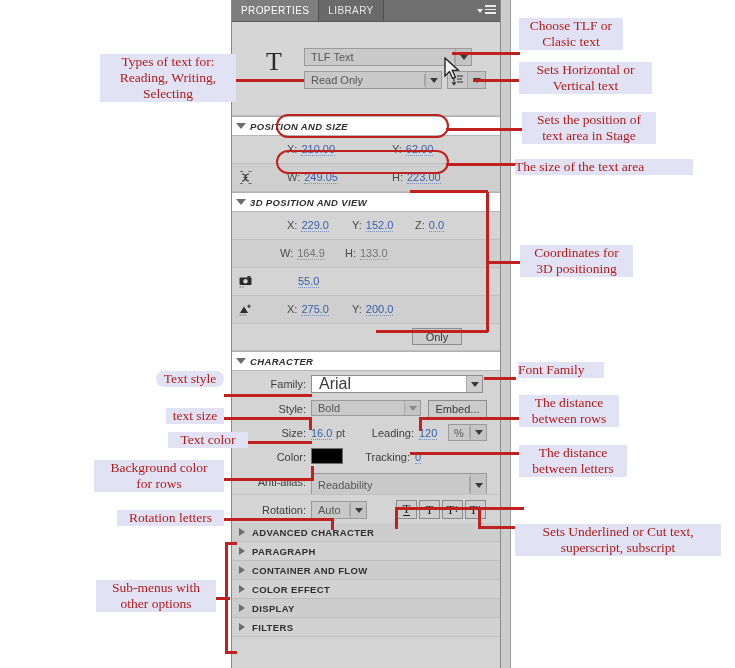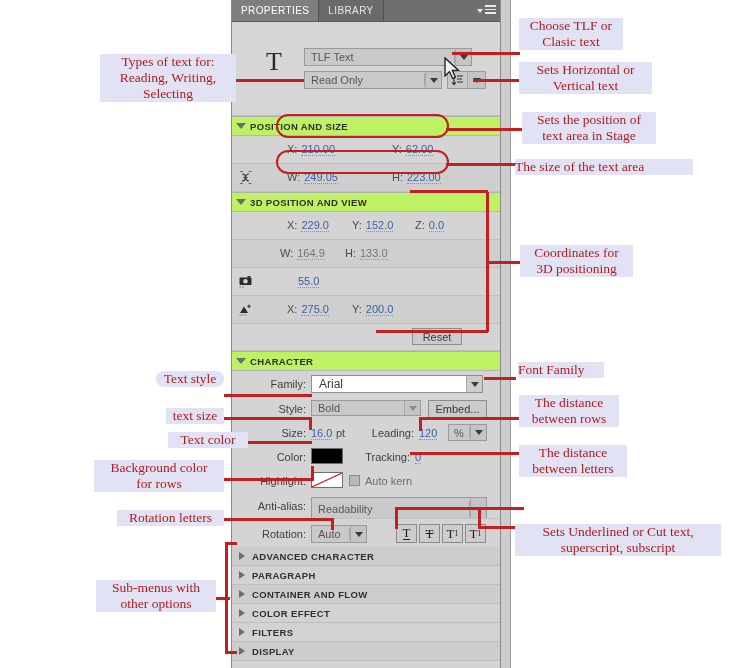--- a/index.html
+++ b/index.html
@@ -74,36 +74,37 @@
   }
   .combo .txt{padding-left:6px;flex:1;overflow:hidden;white-space:nowrap;color:#575757;}
   .combo .sep{width:1px;height:70%;background:#a5a5a5;}
   .combo .arw{
     width:15px;display:flex;align-items:center;justify-content:center;
     background:#c4c4c4;border-left:1px solid #a9a9a9;height:100%;
   }
   .caret{width:0;height:0;border-left:4px solid transparent;border-right:4px solid transparent;border-top:5px solid #3a3a3a;}
 
   .combo-white{background:#ffffff;border:1px solid #8f8f8f;}
-  .combo-white .txt{color:#3a3a3a;font-size:12px;padding-left:7px;}
+  .combo-white .txt{color:#3a3a3a;font-size:16px;padding-left:7px;}
   .combo-white .arw{background:#cdcdcd;}
 
   
   .dirbox{
     position:absolute;box-sizing:border-box;width:39px;height:18px;
     background:#c9c9c9;border:1px solid #9a9a9a;display:flex;align-items:center;
   }
   .dirbox .ic{width:20px;display:flex;align-items:center;justify-content:center;}
   .dirbox .arw2{width:17px;display:flex;align-items:center;justify-content:center;border-left:1px solid #a9a9a9;height:100%;background:#c4c4c4;}
 
   
   .sechdr{
-    height:18px;background:#bef264;border-top:1px solid #b0b0b0;border-bottom:1px solid #b6b6b6;
+    height:18px;background:#ffffff;border-top:1px solid #b0b0b0;border-bottom:1px solid #b6b6b6;
     display:flex;align-items:center;font-size:9.5px;font-weight:bold;color:#2f2f2f;
     letter-spacing:.35px;
+    font-style:italic;
   }
   .sechdr .tw{width:18px;display:flex;align-items:center;justify-content:center;}
   .tri-right{width:0;height:0;border-top:4.5px solid transparent;border-bottom:4.5px solid transparent;border-left:6px solid #6d6d6d;}
   .tri-down-o{width:0;height:0;border-left:5px solid transparent;border-right:5px solid transparent;border-top:6px solid #6d6d6d;}
 
   
   .row{
     position:relative;height:27px;background:#d4d4d4;
     border-bottom:1px solid #c0c0c0;
     font-size:11px;color:#4a4a4a;
@@ -308,21 +309,21 @@
         <span class="val">275.0</span>
       </div>
       <div class="fld" style="left:120px;top:7px;">
         <span class="lab">Y:</span>
         <span class="val">200.0</span>
       </div>
     </div>
 
     <div class="row" style="height:26px;">
       <div class="btn" style="left:180px;top:4px;width:50px;height:17px;">
-        <span>Reset</span>
+        <span>Only</span>
       </div>
     </div>
 
     <div class="sechdr">
       <span class="tw">
           <i class="tri-down-o"></i>
         </span>
       <span>CHARACTER</span>
     </div>
 
@@ -364,30 +365,20 @@
       </div>
     </div>
 
     <div class="crow" style="height:24px;">
       <span class="clab" style="left:12px;top:6px;width:62px;">Color:</span>
       <span class="swatch" id="color-swatch" style="left:79px;top:3px;width:32px;height:16px;background:#000000;"></span>
       <span class="clab" style="left:118px;top:6px;width:60px;">Tracking:</span>
       <span class="val" style="position:absolute;left:183px;top:6px;color:#3b5fa8;font-size:11px;border-bottom:1px dotted #7b8fc0;">0</span>
     </div>
 
-    <div class="crow" style="height:24px;">
-      <span class="clab" style="left:12px;top:6px;width:62px;">Highlight:</span>
-      <span class="swatch" style="left:79px;top:3px;width:32px;height:16px;background:#ffffff;overflow:hidden;">
-        <svg width="30" height="14" viewBox="0 0 30 14" style="display:block;">
-          <line x1="0" y1="14" x2="30" y2="0" stroke="#d02a2a" stroke-width="1.2"></line>
-        </svg>
-      </span>
-      <span class="chk" style="left:117px;top:6px;"></span>
-      <span style="position:absolute;left:133px;top:6px;font-size:11px;color:#6e6e6e;">Auto kern</span>
-    </div>
 
     <div class="crow" style="height:25px;">
       <span class="clab" style="left:3px;top:7px;width:71px;">Anti-alias:</span>
       <div class="combo" style="left:79px;top:4px;width:176px;height:24px;">
         <span class="txt">Readability</span>
         <span class="sep"></span>
         <span class="arw">
             <i class="caret"></i>
           </span>
       </div>
@@ -436,31 +427,31 @@
           <i class="tri-right"></i>
         </span>
       <span>CONTAINER AND FLOW</span>
     </div>
     <div class="subsec alt">
       <span class="tw">
           <i class="tri-right"></i>
         </span>
       <span>COLOR EFFECT</span>
     </div>
+    <div class="subsec">
+      <span class="tw">
+          <i class="tri-right"></i>
+        </span>
+      <span>DISPLAY</span>
+    </div>
     <div class="subsec alt">
       <span class="tw">
           <i class="tri-right"></i>
         </span>
       <span>FILTERS</span>
-    </div>
-    <div class="subsec">
-      <span class="tw">
-          <i class="tri-right"></i>
-        </span>
-      <span>DISPLAY</span>
     </div>
 
   </div>
 </div>
 
 <div id="scroll"></div>
 
 <span class="cursor" style="left:443px;top:57px;">
   <svg width="22" height="28" viewBox="0 0 22 28">
     <path d="M2 1 L2 19 L6.5 14.6 L9.6 21.5 L12.4 20.2 L9.3 13.4 L15.4 13.2 Z" fill="#f2f2f2" stroke="#1a1a1a" stroke-width="1.3"></path>

